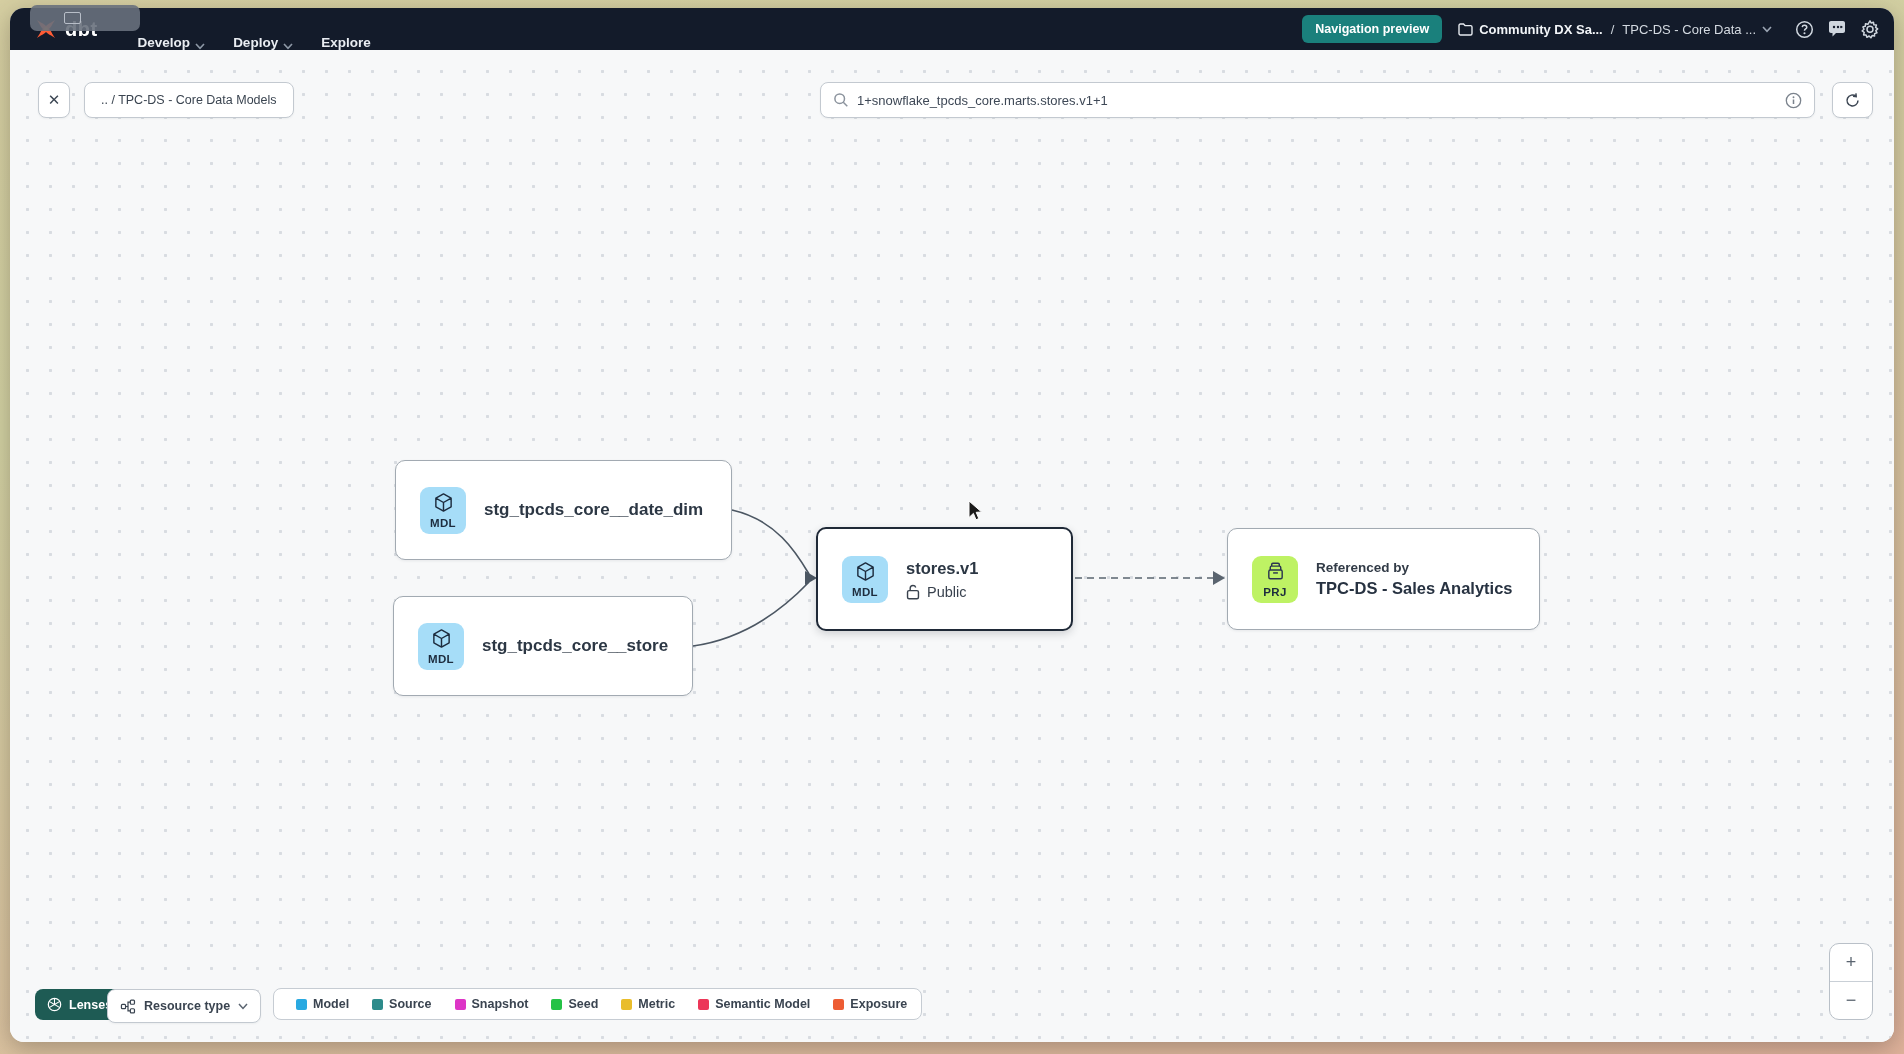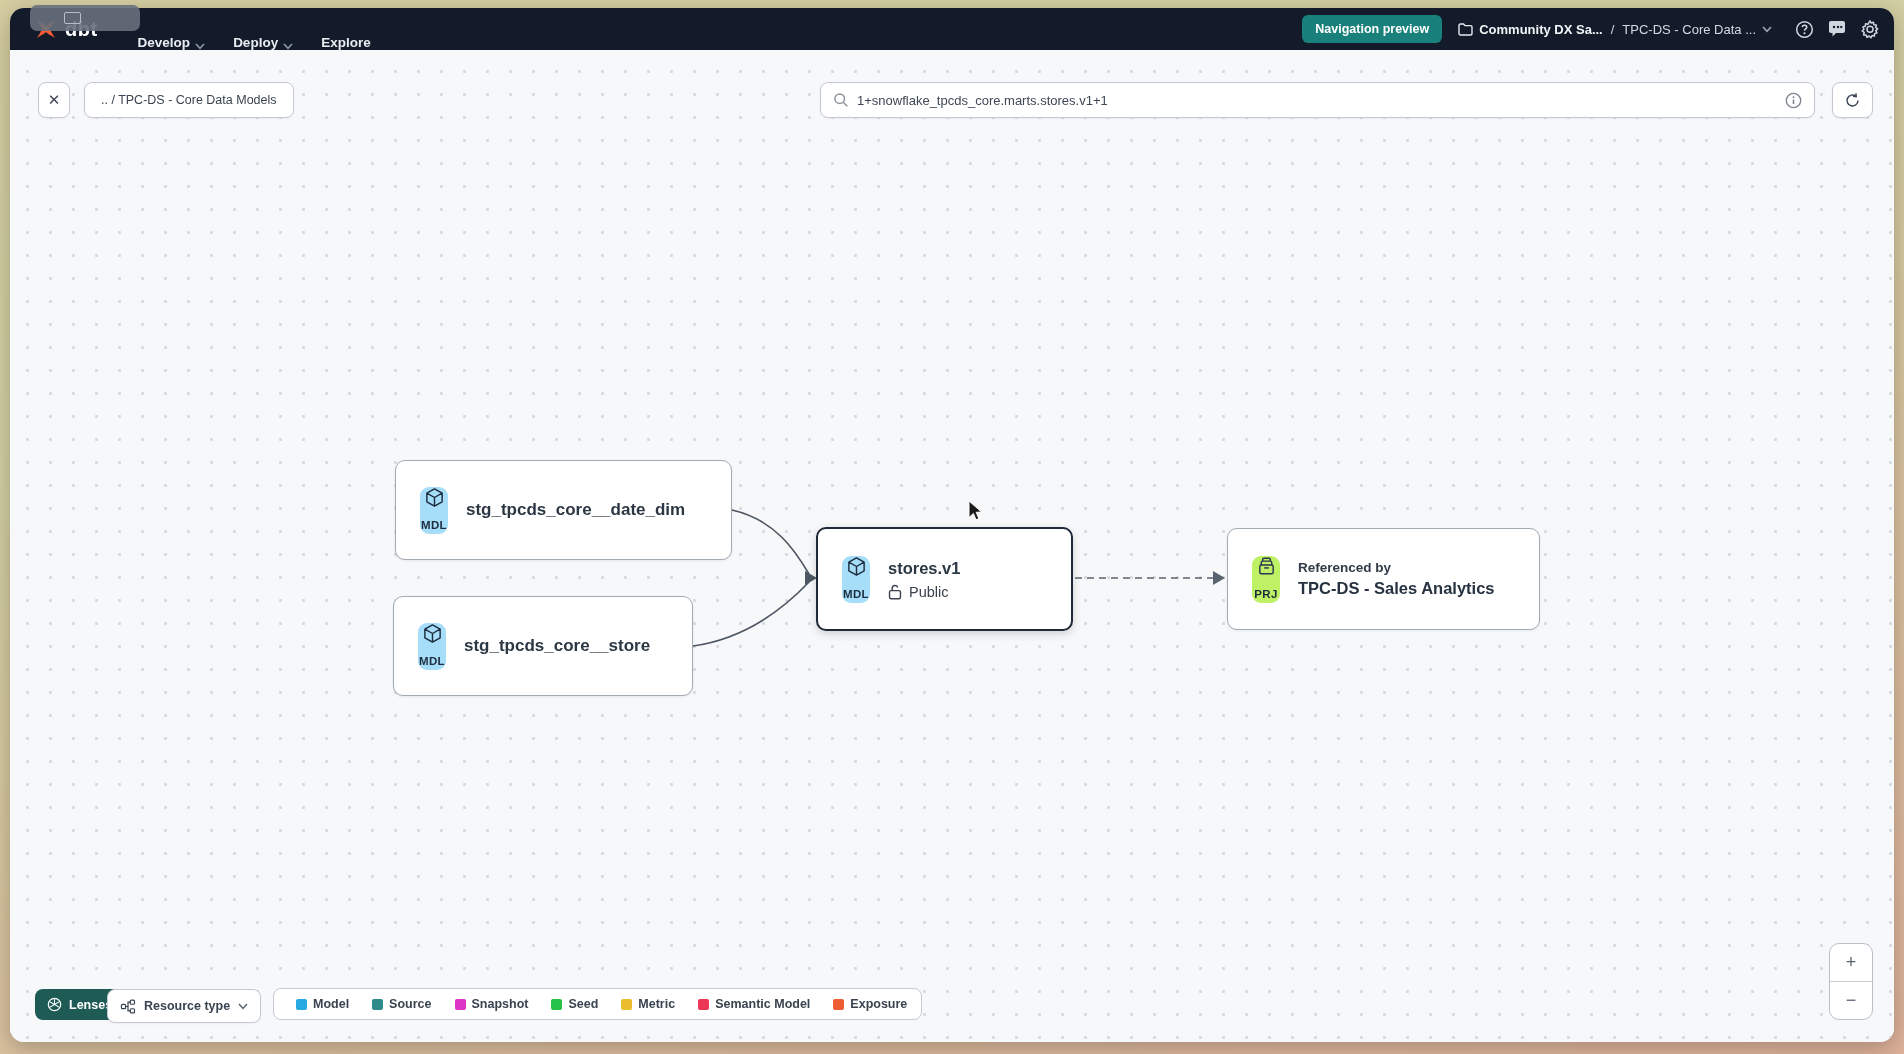--- a/index.html
+++ b/index.html
@@ -44,22 +44,22 @@
     padding:0 12px; gap:8px; z-index:20; box-shadow:0 1px 2px rgba(20,30,40,.05); }
   .searchbar input { flex:1; border:none; outline:none; font-size:13px; color:#3e4856;
     font-family:"Liberation Sans", sans-serif; background:transparent; }
   .refresh-btn { left:1822px; top:74px; width:41px; height:36px; }
 
   
   .node { position:absolute; background:#fff; border:1px solid #a2aab2; border-radius:10px;
     display:flex; align-items:center; padding-left:24px; gap:18px; cursor:pointer;
     box-shadow:0 1px 3px rgba(25,35,45,.08); z-index:10; }
   .node.selected { border:2.5px solid #1f2937; box-shadow:0 3px 9px rgba(25,35,45,.18); }
-  .node-badge { width:28px; height:47px; border-radius:9px; display:flex; flex-direction:column;
-    align-items:center; justify-content:flex-start; gap:11px; flex:0 0 auto; }
+  .node-badge { width:46px; height:47px; border-radius:9px; display:flex; flex-direction:column;
+    align-items:center; justify-content:center; gap:4px; flex:0 0 auto; }
   .badge-mdl { background:#a6ddf8; }
   .badge-prj { background:#bef264; }
   .node-badge span { font-size:11.5px; font-weight:bold; color:#1d2c3e; letter-spacing:.3px; }
   .node-label { font-size:17px; color:#2c3744; font-weight:bold; }
   .node-sub { display:flex; align-items:center; gap:7px; margin-top:6px;
     font-size:14.5px; color:#39424e; }
   .node-col { display:flex; flex-direction:column; }
   .ref-title { font-size:13.5px; color:#323b47; font-weight:bold; margin-bottom:4px; }
   .ref-label { font-size:16.5px; color:#273241; font-weight:bold; }
 

